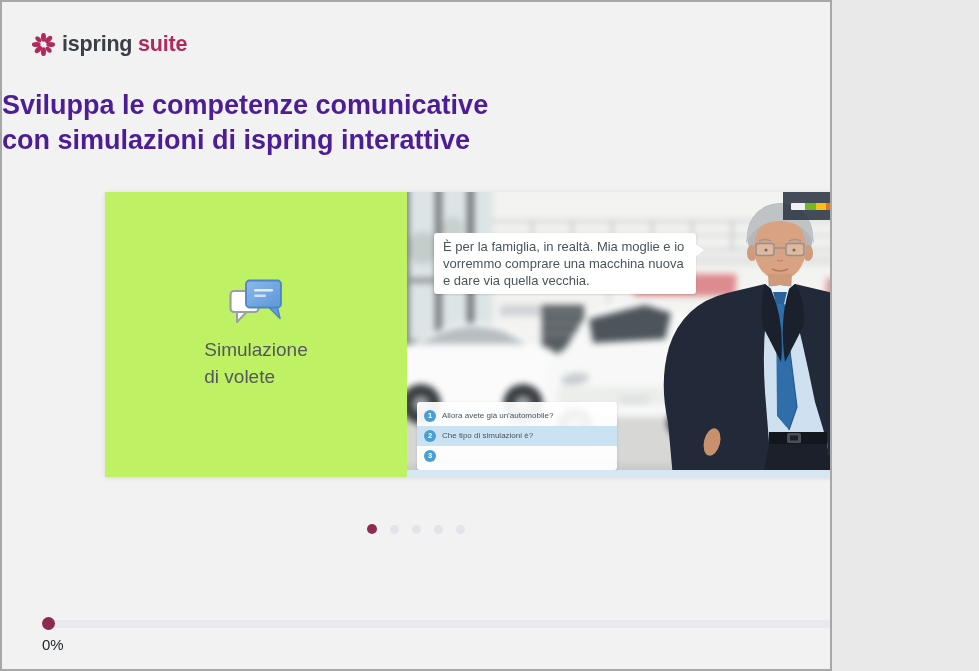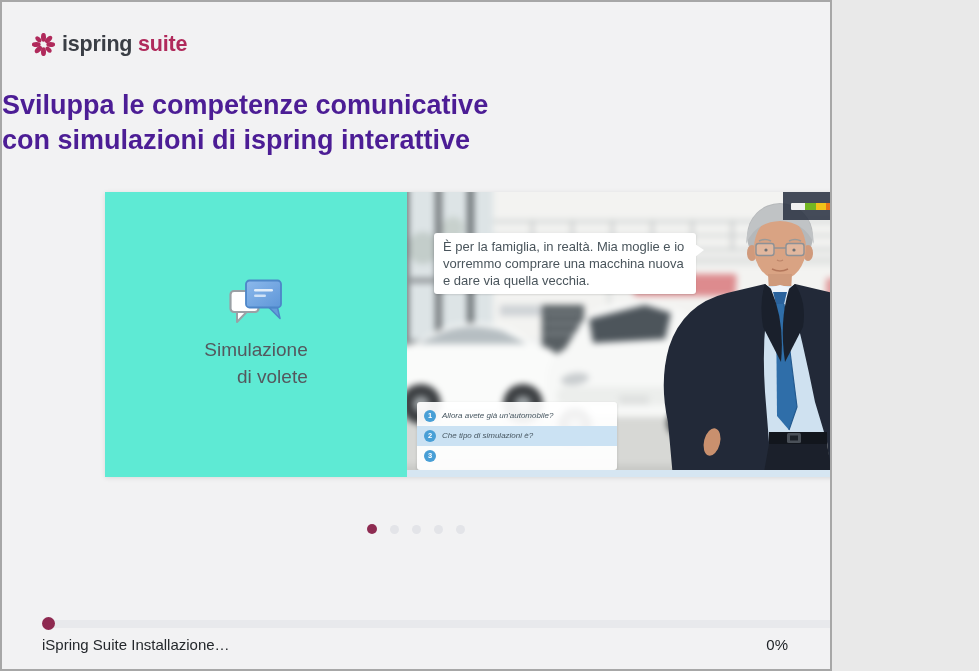--- a/index.html
+++ b/index.html
@@ -17,22 +17,22 @@
   .heading{
     position:absolute;left:0;right:0;top:86px;margin:0;text-align:left;
     font-size:27px;font-weight:bold;line-height:1.28;color:#4c1d95;
   }
   
   .hero{
     position:absolute;left:103px;top:190px;width:773px;height:285px;display:flex;
     box-shadow:0 1px 5px rgba(0,0,0,0.10);background:#fff;
   }
   .card-left{
-    width:302px;height:100%;background:#5eead4;display:flex;flex-direction:column;
-    align-items:center;justify-content:center;text-align:right;
+    width:302px;height:100%;background:#bef264;display:flex;flex-direction:column;
+    align-items:center;justify-content:center;text-align:left;
   }
   .card-left .chat-icon{margin-bottom:12px;}
   .card-label{font-size:19px;line-height:1.38;color:#54585e;}
   
   .photo{position:relative;width:471px;height:285px;overflow:hidden;background:#eceded;}
   .photo-bg{position:absolute;left:-6px;top:-6px;filter:blur(3px);}
   .meter{
     position:absolute;right:0;top:0;width:95px;height:28px;
     background:rgba(43,51,67,0.88);display:flex;align-items:center;
     padding:0 6px 0 8px;box-sizing:border-box;gap:6px;
@@ -59,21 +59,21 @@
     background:rgba(255,255,255,0.93);border-radius:3px;padding:4px 0;
     box-shadow:0 1px 3px rgba(0,0,0,0.15);
   }
   .opt-row{display:flex;align-items:flex-start;padding:4px 8px 4px 7px;}
   .opt-row.hl{background:#cbe2f3;}
   .opt-num{
     flex:0 0 auto;width:12px;height:12px;border-radius:50%;background:#489fd6;
     color:#fff;font-size:7.5px;font-weight:bold;line-height:12px;text-align:center;
     margin-right:6px;margin-top:0;
   }
-  .opt-text{font-size:8px;line-height:1.4;color:#45555f;width:176px;font-style:italic;}
+  .opt-text{font-size:8px;line-height:1.4;color:#45555f;width:176px;}
   .photo-strip{position:absolute;left:0;right:0;bottom:0;height:7px;background:#d6e6f2;}
   
   .dots{position:absolute;left:0;right:0;top:522px;display:flex;justify-content:center;gap:13px;align-items:center;}
   .dot{width:9px;height:9px;border-radius:50%;background:var(--dot-inactive,#e3e4e8);}
   .dot.active{width:10px;height:10px;background:var(--dot-active,#8e2b51);}
   
   .progress-track{
     position:absolute;left:42px;top:618px;width:895px;height:8px;border-radius:4px;
     background:#e8e9ec;
   }
@@ -272,17 +272,16 @@
       <div class="dot"></div>
       <div class="dot"></div>
       <div class="dot"></div>
       <div class="dot"></div>
     </div>
 
   <div class="progress-track"></div>
   <div class="progress-knob"></div>
 
   <div class="statusbar">
-    <span class="status-text">iSpring Suite Installazione…</span>
     <span class="percent">0%</span>
   </div>
 
 </div>
 
 </body></html>

